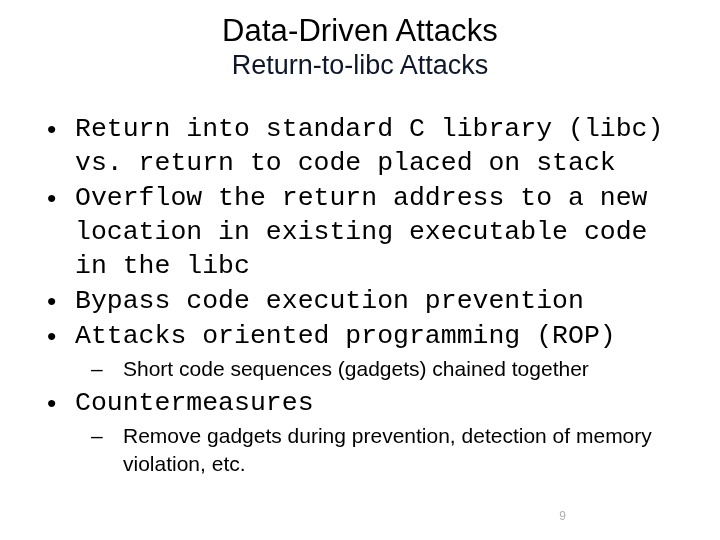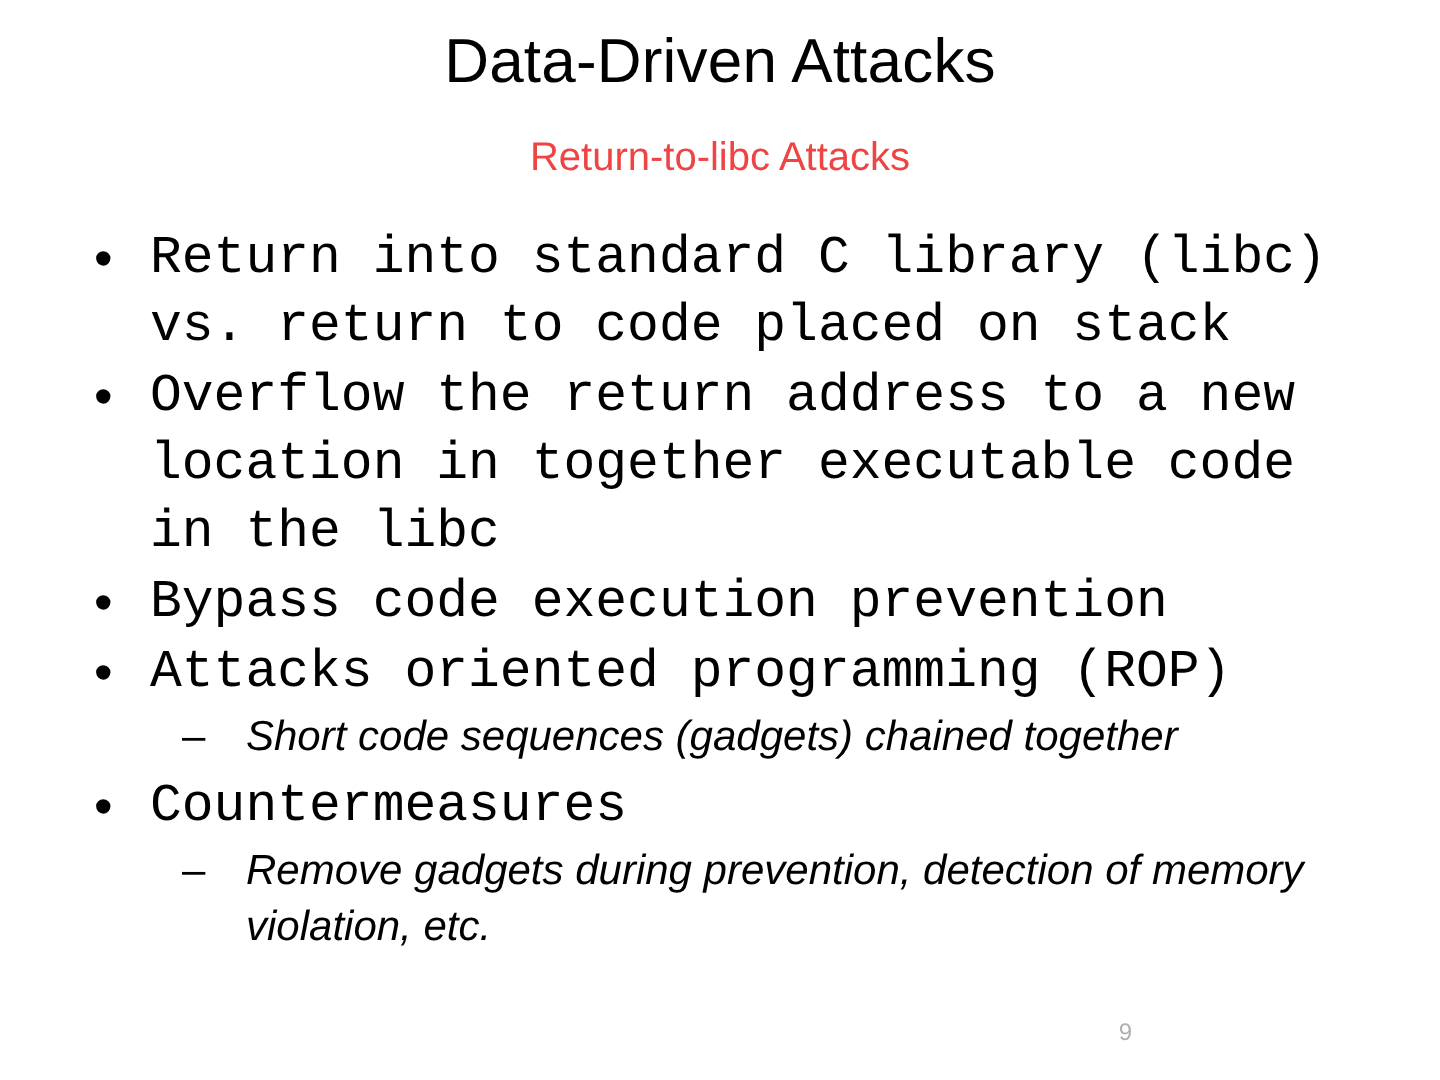--- a/index.html
+++ b/index.html
@@ -33,25 +33,25 @@
   }
   .slide-title {
     font-size: 31px;
     line-height: 38px;
     font-weight: 400;
     color: #000000;
     letter-spacing: 0.1px;
     white-space: nowrap;
   }
   .slide-subtitle {
-    font-size: 20px;
+    font-size: 27px;
     line-height: 30px;
     font-weight: 400;
-    color: #ef4444;
-    margin-top: 14px;
+    color: #0f172a;
+    margin-top: 0;
     white-space: nowrap;
   }
 
   
   .body-block {
     position: absolute;
     top: 112px;
     left: 34px;
     width: 652px;
   }
@@ -99,21 +99,20 @@
   li.l2 > .bullet-dash {
     position: absolute;
     left: 0;
     top: 0;
     font-size: 21px;
     line-height: 28px;
     color: #000000;
   }
   li.l2 > .l2-text {
     display: block;
-    font-style: italic;
   }
 
   
   .page-number {
     position: absolute;
     right: 42px;
     bottom: 17px;
     font-size: 12px;
     line-height: 14px;
     color: #b0b0b0;
@@ -132,21 +131,21 @@
   <div class="body-block">
     <ul class="level1">
 
       <li class="l1">
         <span class="bullet-dot">•</span>
         <span class="l1-text">Return into standard C library (libc) vs. return to code placed on stack</span>
       </li>
 
       <li class="l1">
         <span class="bullet-dot">•</span>
-        <span class="l1-text">Overflow the return address to a new location in together executable code in the libc</span>
+        <span class="l1-text">Overflow the return address to a new location in existing executable code in the libc</span>
       </li>
 
       <li class="l1">
         <span class="bullet-dot">•</span>
         <span class="l1-text">Bypass code execution prevention</span>
       </li>
 
       <li class="l1">
         <span class="bullet-dot">•</span>
         <span class="l1-text">Attacks oriented programming (ROP)</span>

